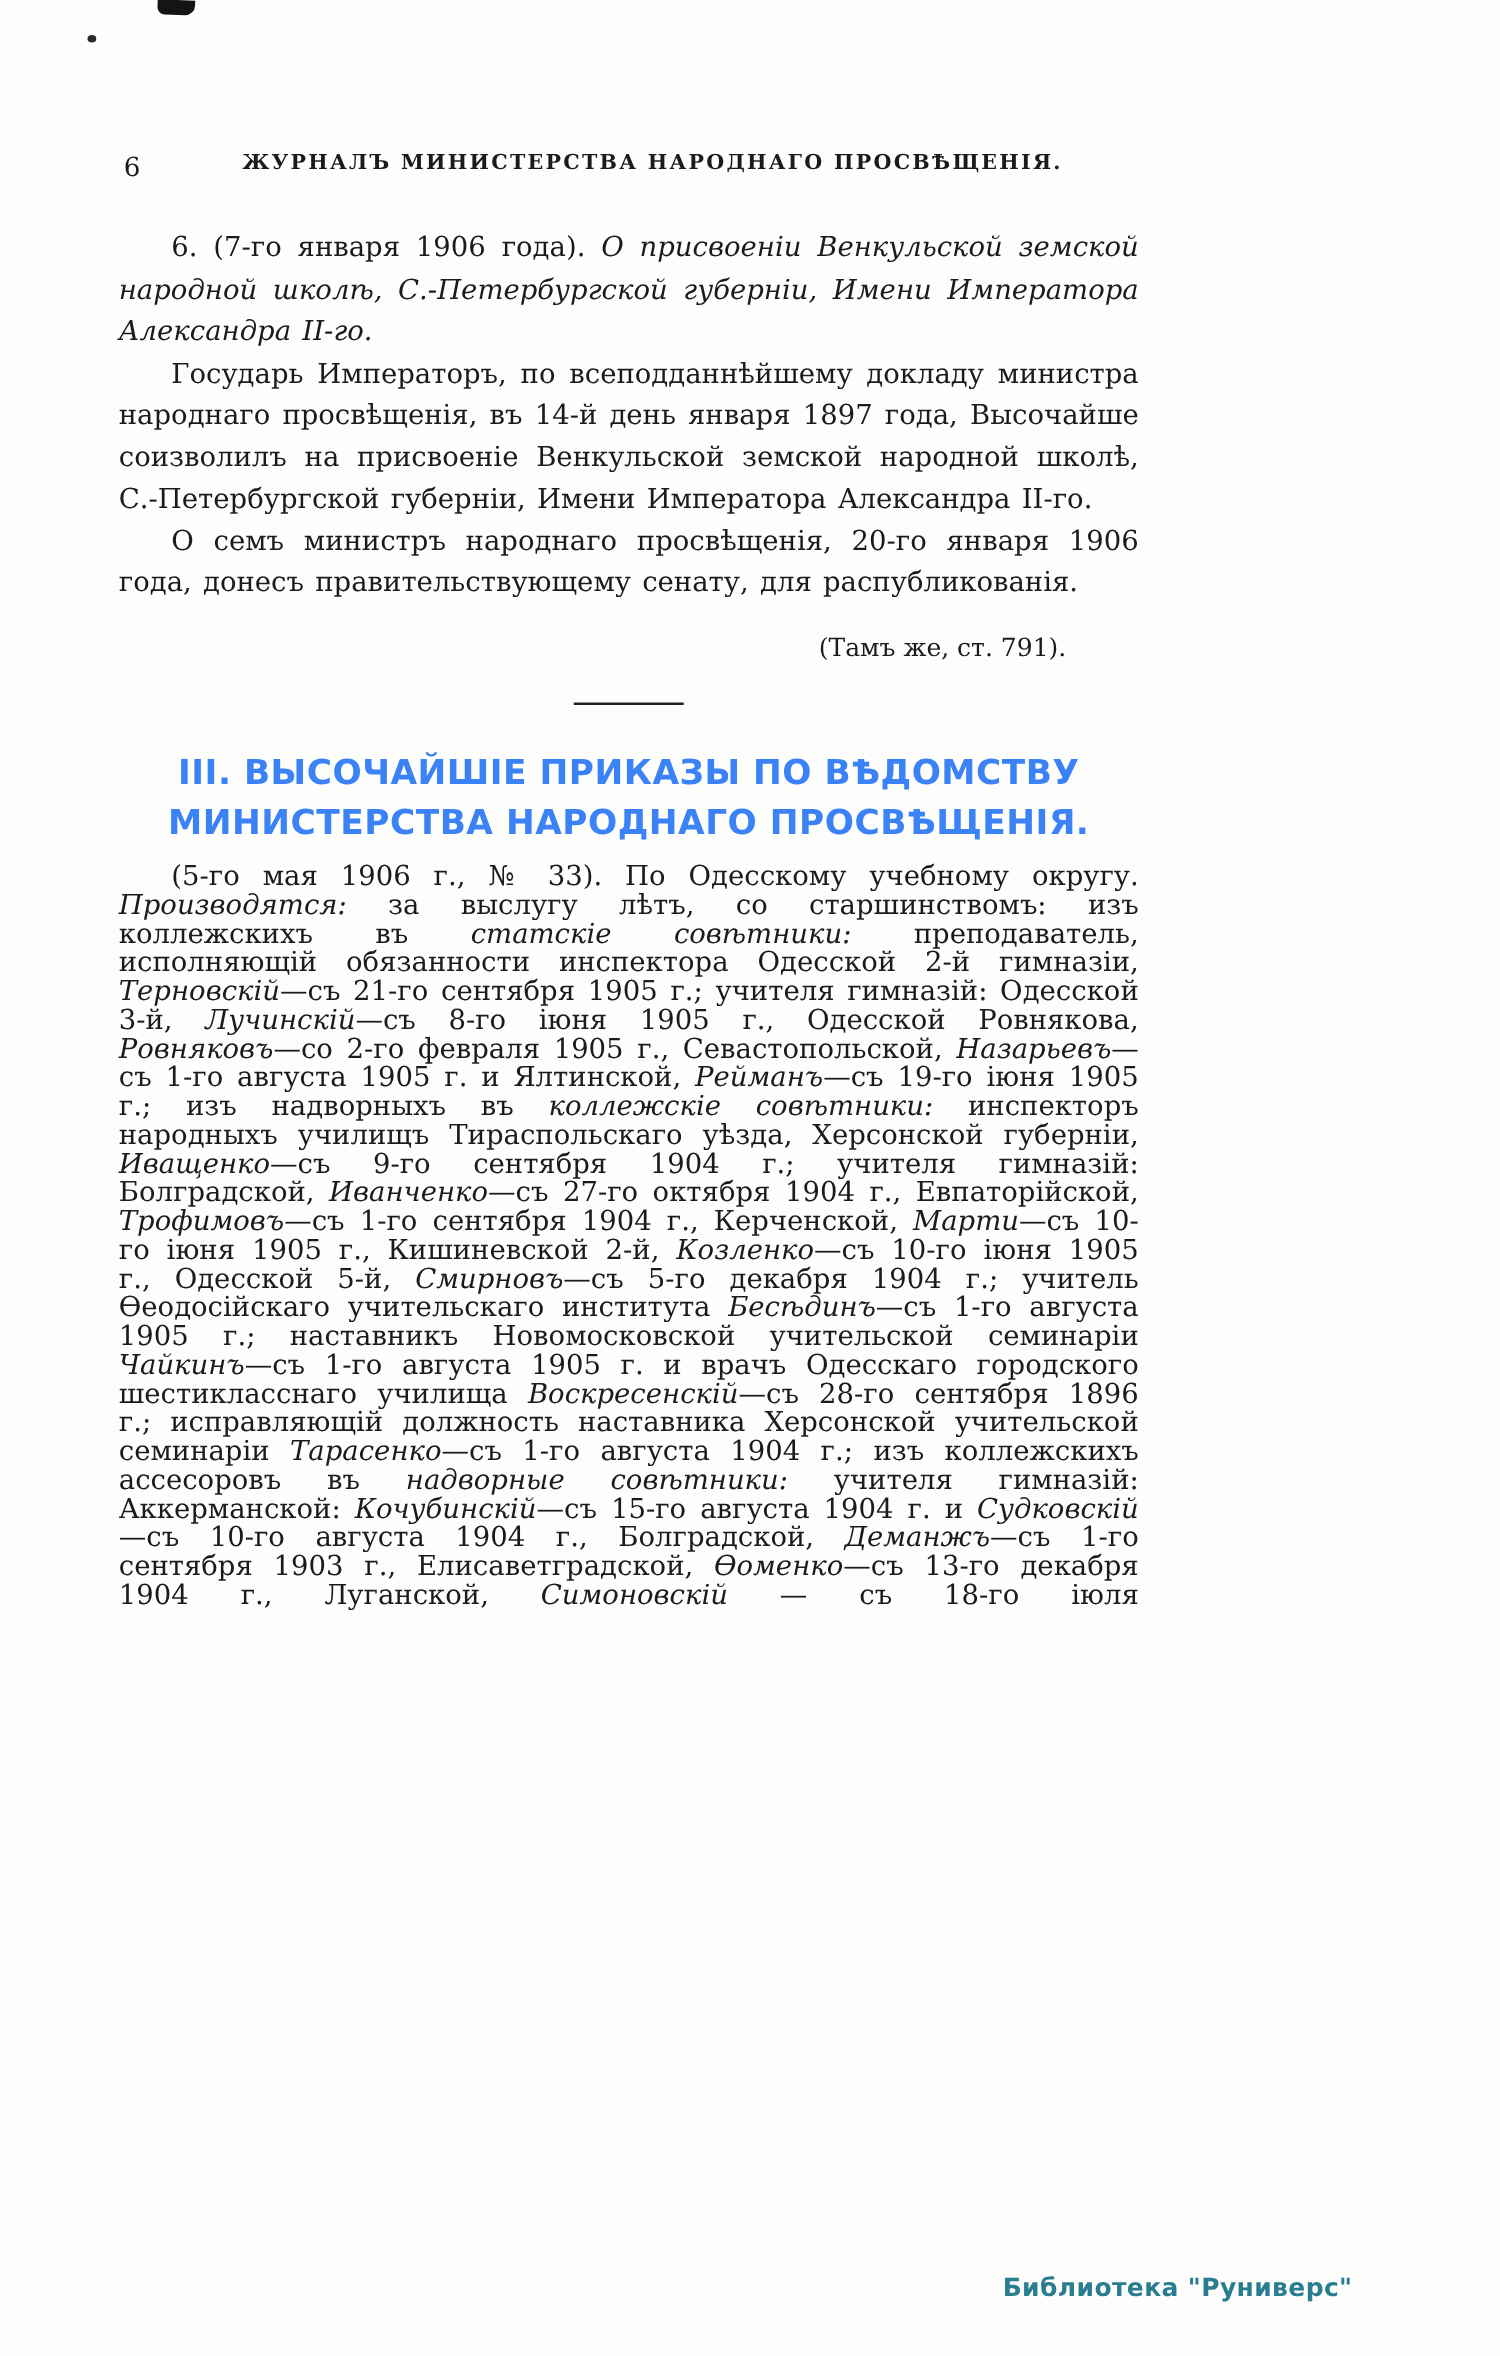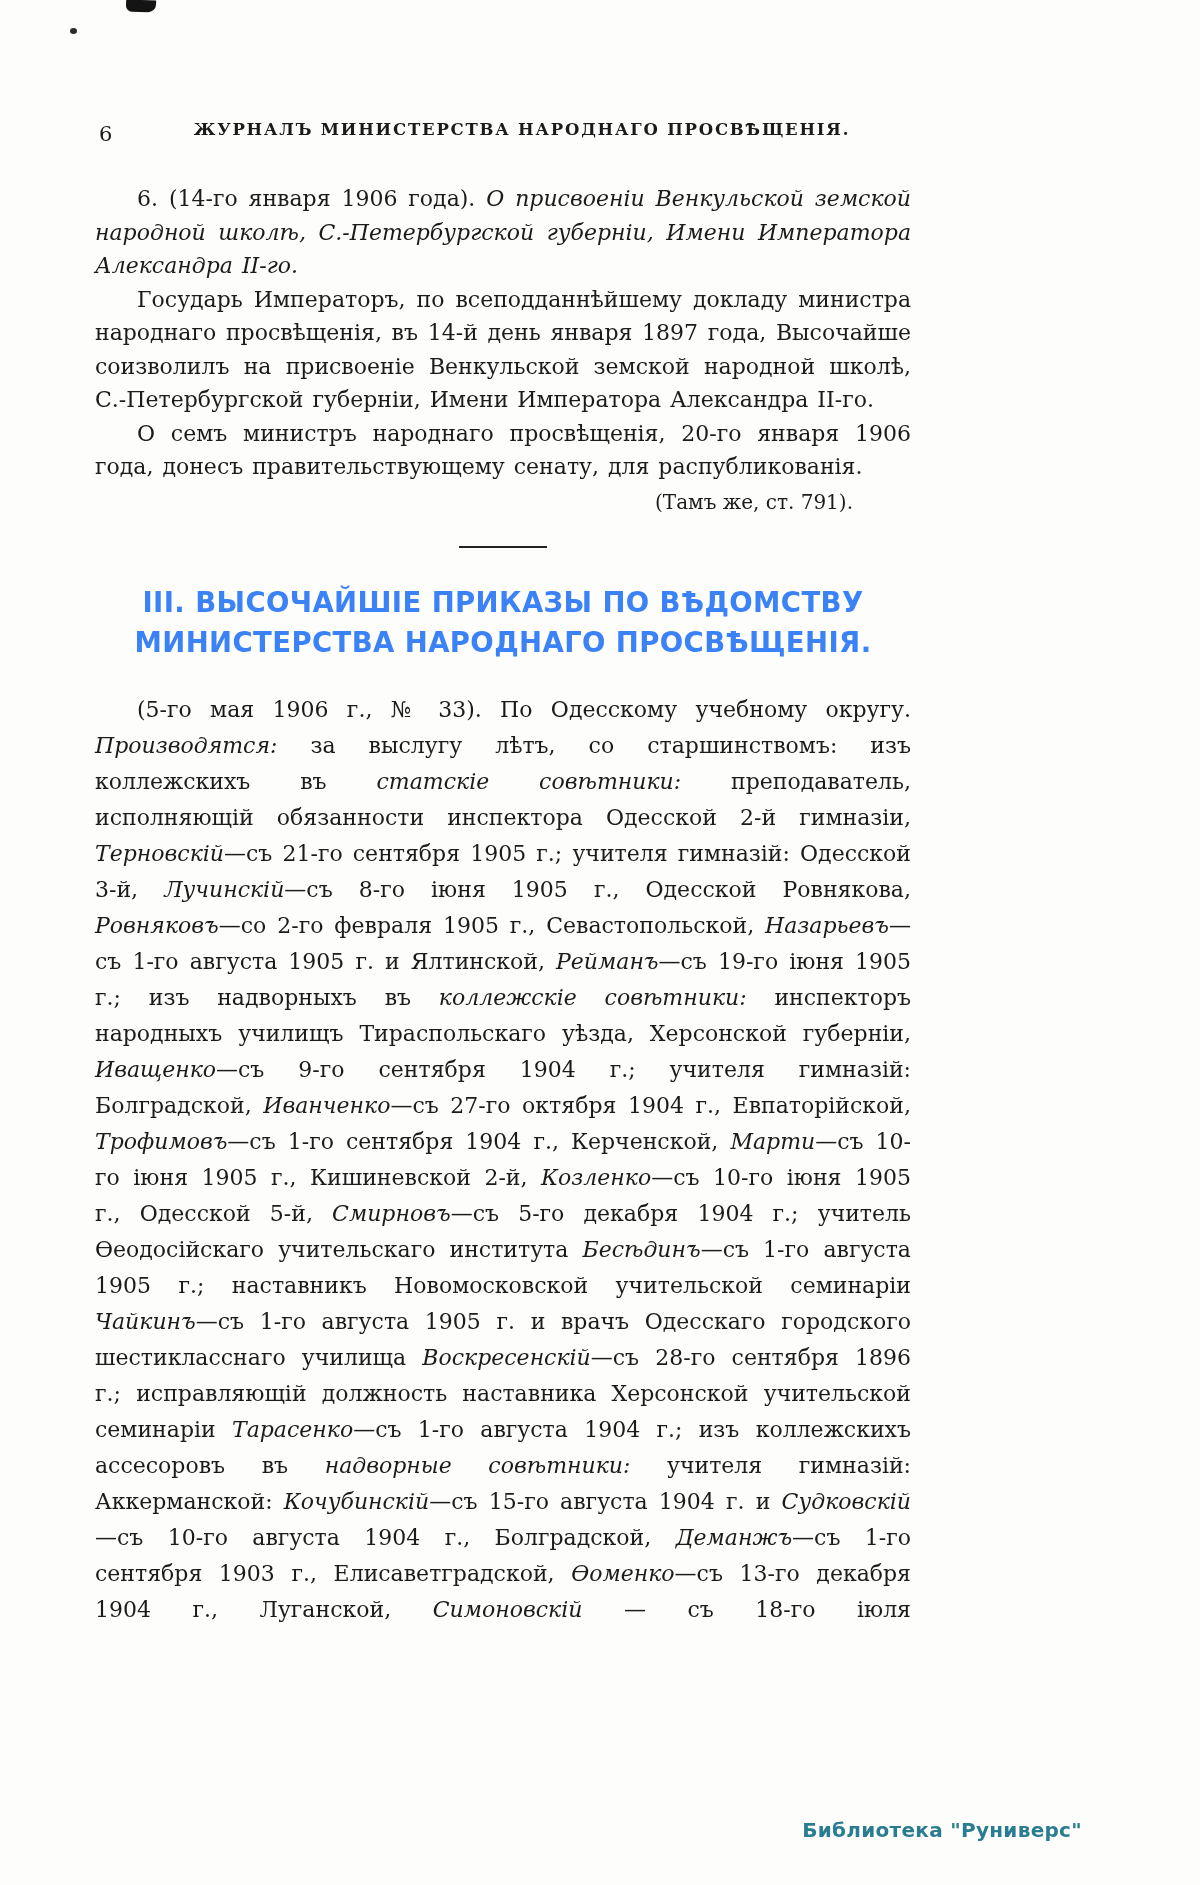--- a/index.html
+++ b/index.html
@@ -12,33 +12,33 @@
   .content { position:absolute; left:95px; top:120px; width:816px; }
 
   .header-row { position:relative; height:28px; text-align:center; }
   .page-num { position:absolute; left:4px; top:2px; font-size:21px; }
   .running-head { font-size:16.5px; font-weight:bold; letter-spacing:1.8px;margin-left:38px; }
 
   .para { font-size:22px; line-height:33.5px; text-align:justify; text-indent:42px; word-spacing:2px; }
   .intro { margin-top:34px; }
   .it { font-style:italic; }
 
-  .citation { font-size:20px; line-height:32px; text-align:right; padding-right:58px; margin-top:2px; }
+  .citation { font-size:20px; line-height:32px; text-align:right; padding-right:58px; margin-top:18px; }
 
   .divider { width:88px; border-top:2.5px solid #222; margin:28px auto 0 auto; }
 
   .section-heading {
     margin-top:34px; text-align:center;
     font-family:"DejaVu Sans","Liberation Sans",sans-serif;
     font-weight:700; font-size:27.5px; line-height:40px; letter-spacing:0.4px;
     color:#3b82f6;
   }
 
   .body-long {
-    margin-top:30px; font-size:22px; line-height:36px;
+    margin-top:12px; font-size:22px; line-height:23px;
     text-align:justify; text-align-last:justify;
     text-indent:42px; word-spacing:3px;
   }
 
   .watermark {
     position:absolute; right:118px; top:1818px;
     font-family:"DejaVu Sans","Liberation Sans",sans-serif;
     font-weight:700; font-size:20px; letter-spacing:0.3px;
     color:#2a7d90;
   }
@@ -55,21 +55,21 @@
   <div class="artifact-a"></div>
   <div class="artifact-b"></div>
 
   <div class="content">
 
     <header class="header-row">
       <span class="page-num">6</span>
       <span class="running-head">ЖУРНАЛЪ МИНИСТЕРСТВА НАРОДНАГО ПРОСВѢЩЕНІЯ.</span>
     </header>
 
-    <p class="para intro"><span>6. (14-го января 1906 года). </span><span class="it">О присвоеніи Венкульской земской народной школѣ, С.-Петербургской губерніи, Имени Императора Александра II-го.</span></p>
+    <p class="para intro"><span>6. (7-го января 1906 года). </span><span class="it">О присвоеніи Венкульской земской народной школѣ, С.-Петербургской губерніи, Имени Императора Александра II-го.</span></p>
 
     <p class="para">Государь Императоръ, по всеподданнѣйшему докладу министра народнаго просвѣщенія, въ 14-й день января 1897 года, Высочайше соизволилъ на присвоеніе Венкульской земской народной школѣ, С.-Петербургской губерніи, Имени Императора Александра II-го.</p>
 
     <p class="para">О семъ министръ народнаго просвѣщенія, 20-го января 1906 года, донесъ правительствующему сенату, для распубликованія.</p>
 
     <p class="citation">(Тамъ же, ст. 791).</p>
 
     <div class="divider"></div>
 
     <h2 class="section-heading">III. ВЫСОЧАЙШІЕ ПРИКАЗЫ ПО ВѢДОМСТВУ МИНИСТЕРСТВА НАРОДНАГО ПРОСВѢЩЕНІЯ.</h2>

